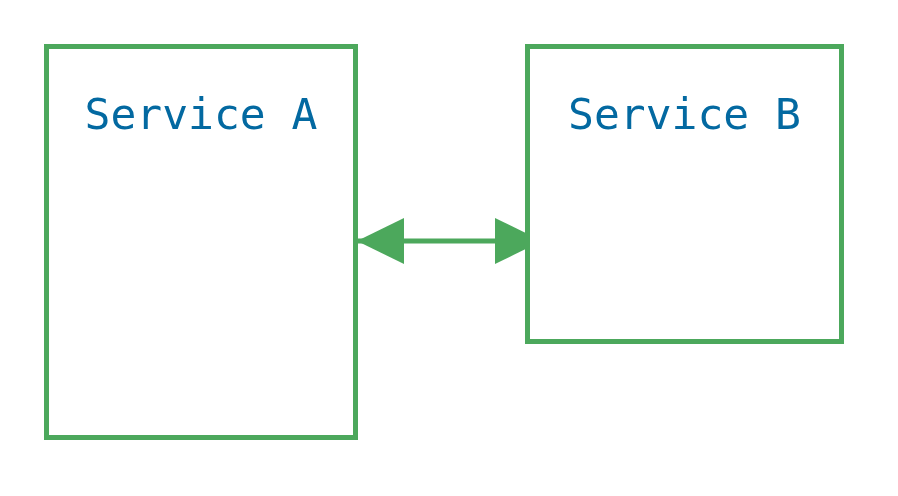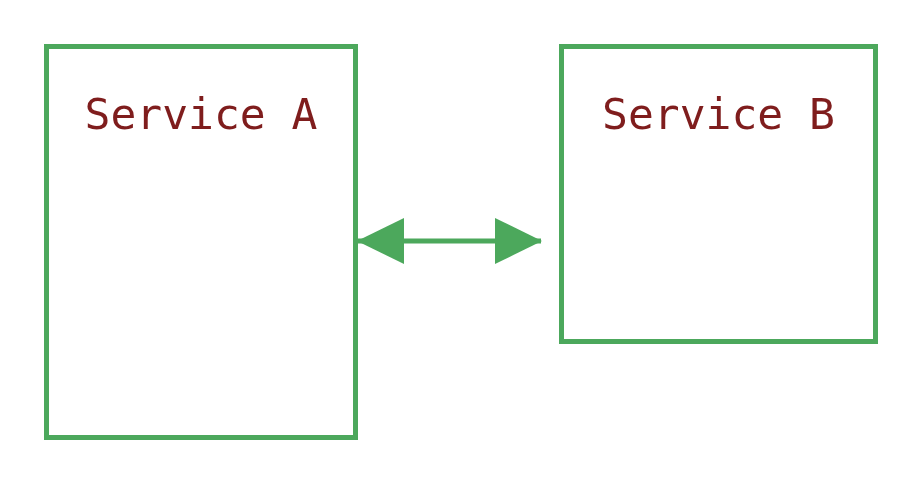--- a/index.html
+++ b/index.html
@@ -23,35 +23,35 @@
     background: #ffffff;
     border: 5px solid #4CA85C;
   }
   #node-service-a {
     left: 44px;
     top: 44px;
     width: 314px;
     height: 396px;
   }
   #node-service-b {
-    left: 559px;
+    left: 525px;
     top: 44px;
     width: 319px;
     height: 300px;
   }
   .node-label {
     position: absolute;
     left: 0;
     right: 0;
     top: 42px;
     text-align: center;
     font-family: "DejaVu Sans Mono", monospace;
     font-size: 43px;
     line-height: 46px;
-    color: #7f1d1d;
+    color: #0369a1;
     white-space: nowrap;
     letter-spacing: 0px;
   }
   #edge-layer {
     position: absolute;
     left: 0;
     top: 0;
     width: 898px;
     height: 496px;
     pointer-events: none;

